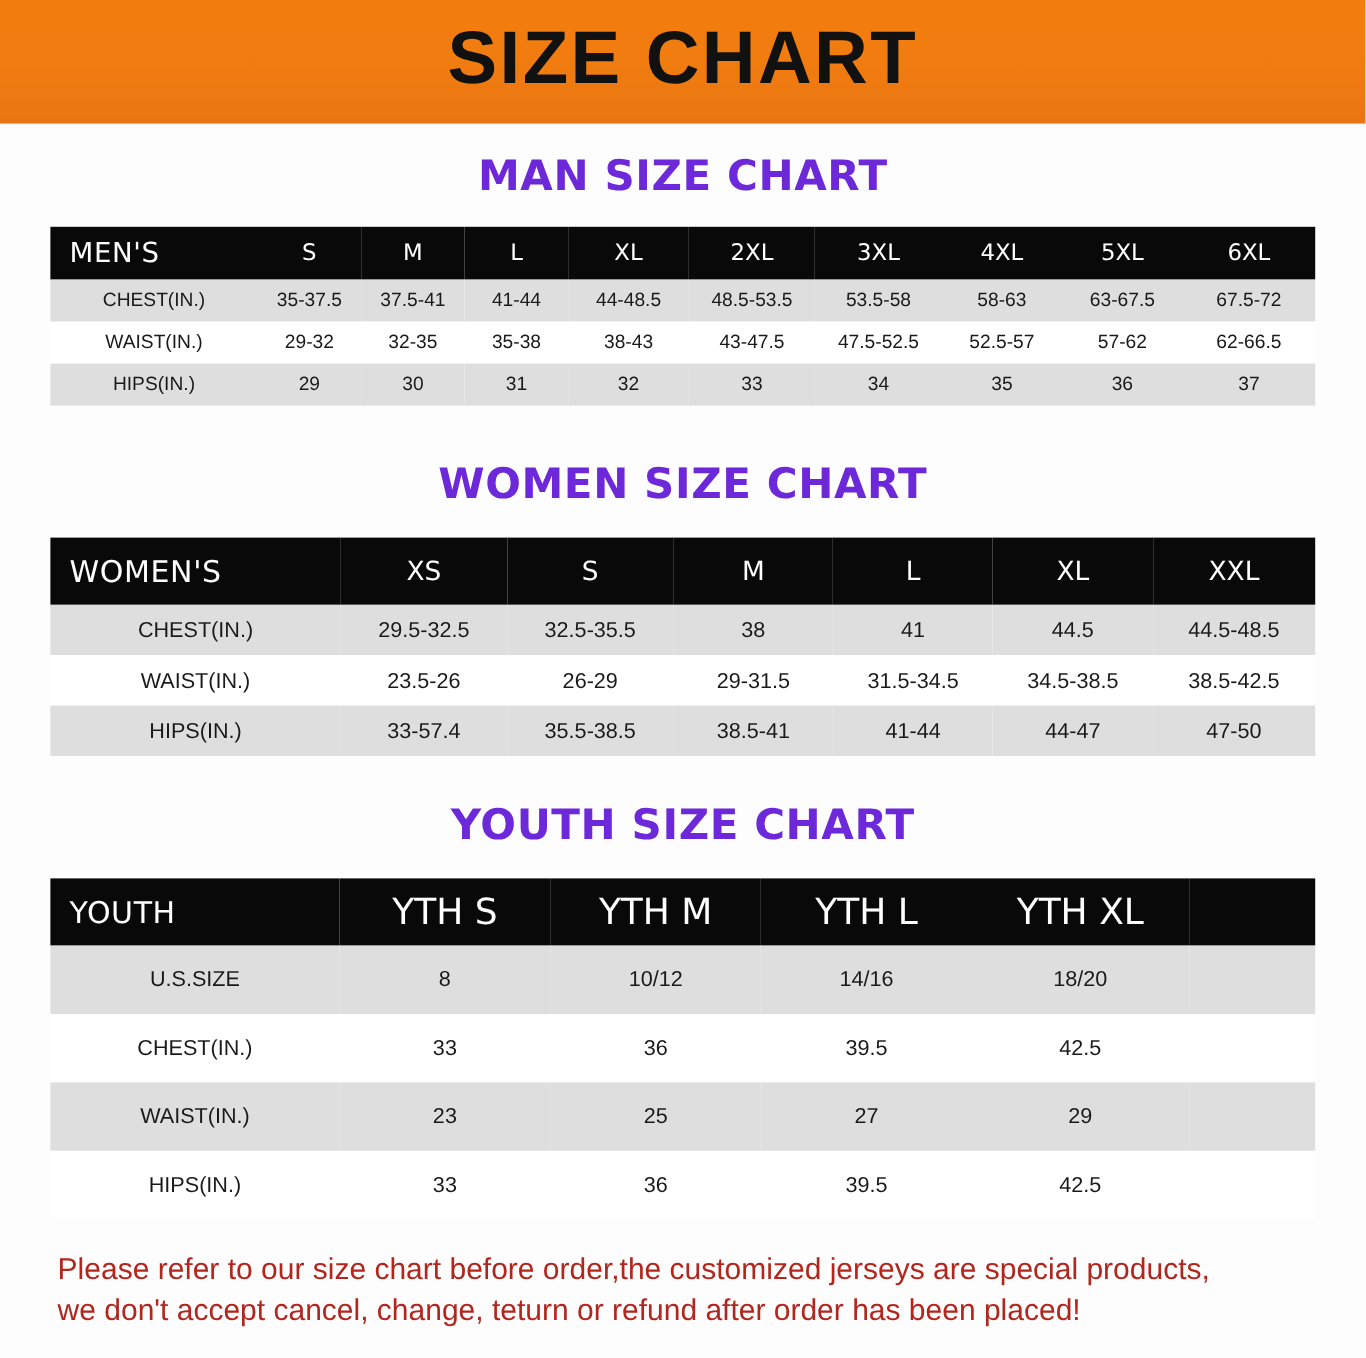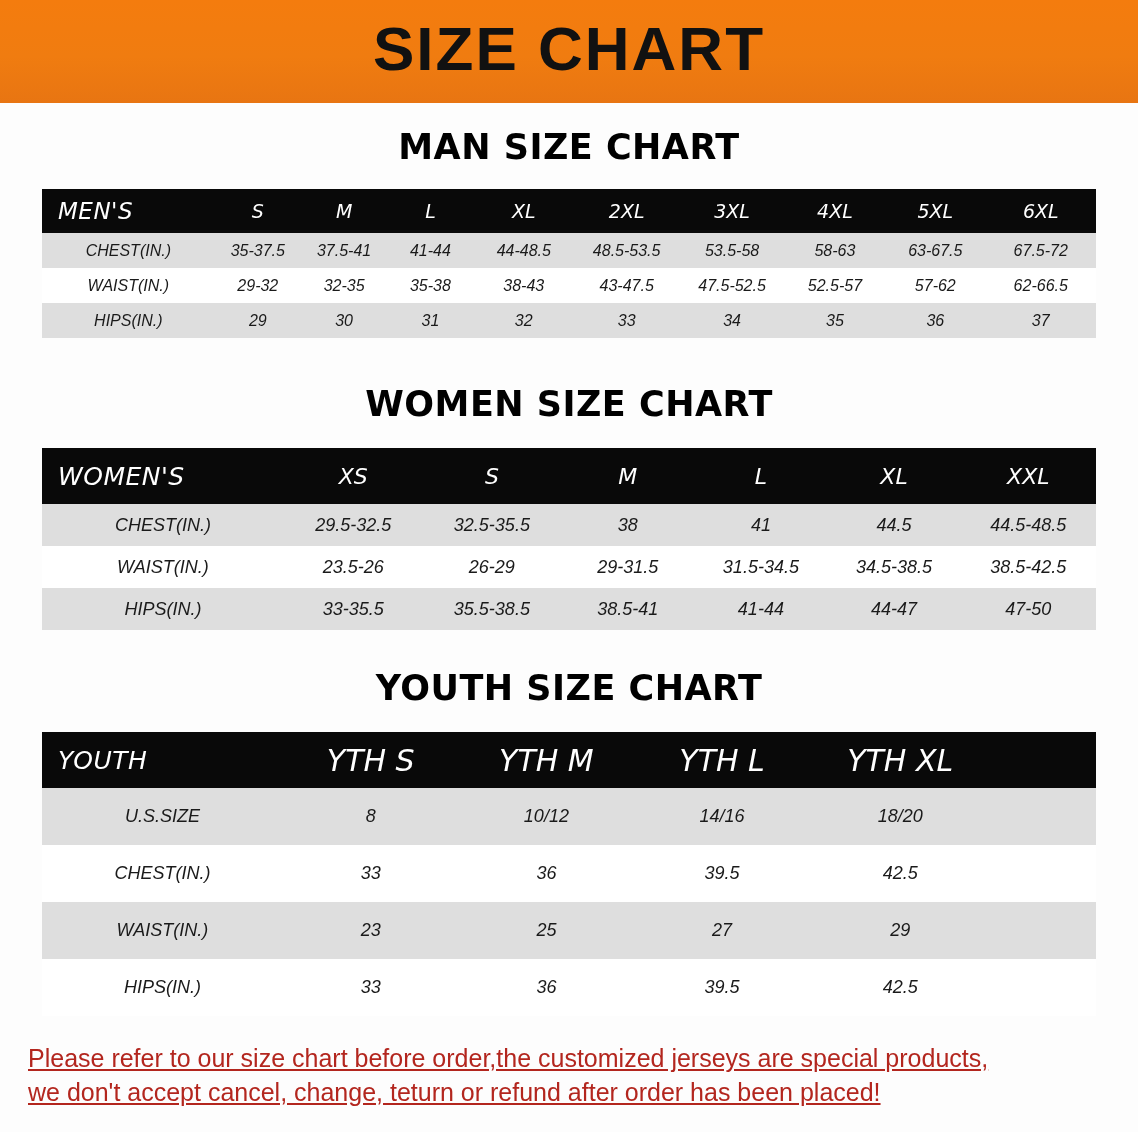--- a/index.html
+++ b/index.html
@@ -37,38 +37,37 @@
     line-height: 1;
     padding-bottom: 6px;
   }
 
   
   .section-title {
     text-align: center;
     font-family: "DejaVu Sans", sans-serif;
     font-weight: bold;
     font-size: 35px;
-    color: #000000;
+    color: #6d28d9;
     letter-spacing: 0.5px;
   }
   .st-man   { margin-top: 24px; }
   .st-women { margin-top: 46px; }
   .st-youth { margin-top: 38px; }
 
   
   .tbl-wrap {
     padding: 0 42px;
     box-sizing: border-box;
     width: 100%;
   }
   table.size {
     border-collapse: collapse;
     width: 100%;
     table-layout: fixed;
-    font-style: italic;
   }
   table.size td, table.size th {
     text-align: center;
     font-family: "Liberation Sans", sans-serif;
     font-weight: normal;
     color: #1a1a1a;
     padding: 0;
     white-space: nowrap;
   }
   table.size thead tr {
@@ -117,27 +116,26 @@
   }
   #youth-table tbody td { height: 57px; font-size: 18px; }
 
   .t-men   { margin-top: 22px; }
   .t-women { margin-top: 24px; }
   .t-youth { margin-top: 24px; }
 
   
   .note {
     margin-top: 26px;
-    padding: 0 28px;
+    padding: 0 48px;
     color: #b3261e;
     font-family: "Liberation Sans", sans-serif;
     font-size: 25px;
     line-height: 1.35;
     text-align: left;
-    text-decoration: underline;
   }
   .note div { white-space: nowrap; }
 </style>
 </head>
 <body>
 
 <div class="page">
 
   <div class="banner">
     <div class="banner-title">SIZE CHART</div>
@@ -250,21 +248,21 @@
           <td class="rowlabel">WAIST(IN.)</td>
           <td>23.5-26</td>
           <td>26-29</td>
           <td>29-31.5</td>
           <td>31.5-34.5</td>
           <td>34.5-38.5</td>
           <td>38.5-42.5</td>
         </tr>
         <tr class="band-c">
           <td class="rowlabel">HIPS(IN.)</td>
-          <td>33-35.5</td>
+          <td>33-57.4</td>
           <td>35.5-38.5</td>
           <td>38.5-41</td>
           <td>41-44</td>
           <td>44-47</td>
           <td>47-50</td>
         </tr>
       </tbody>
     </table>
   </div>
 

